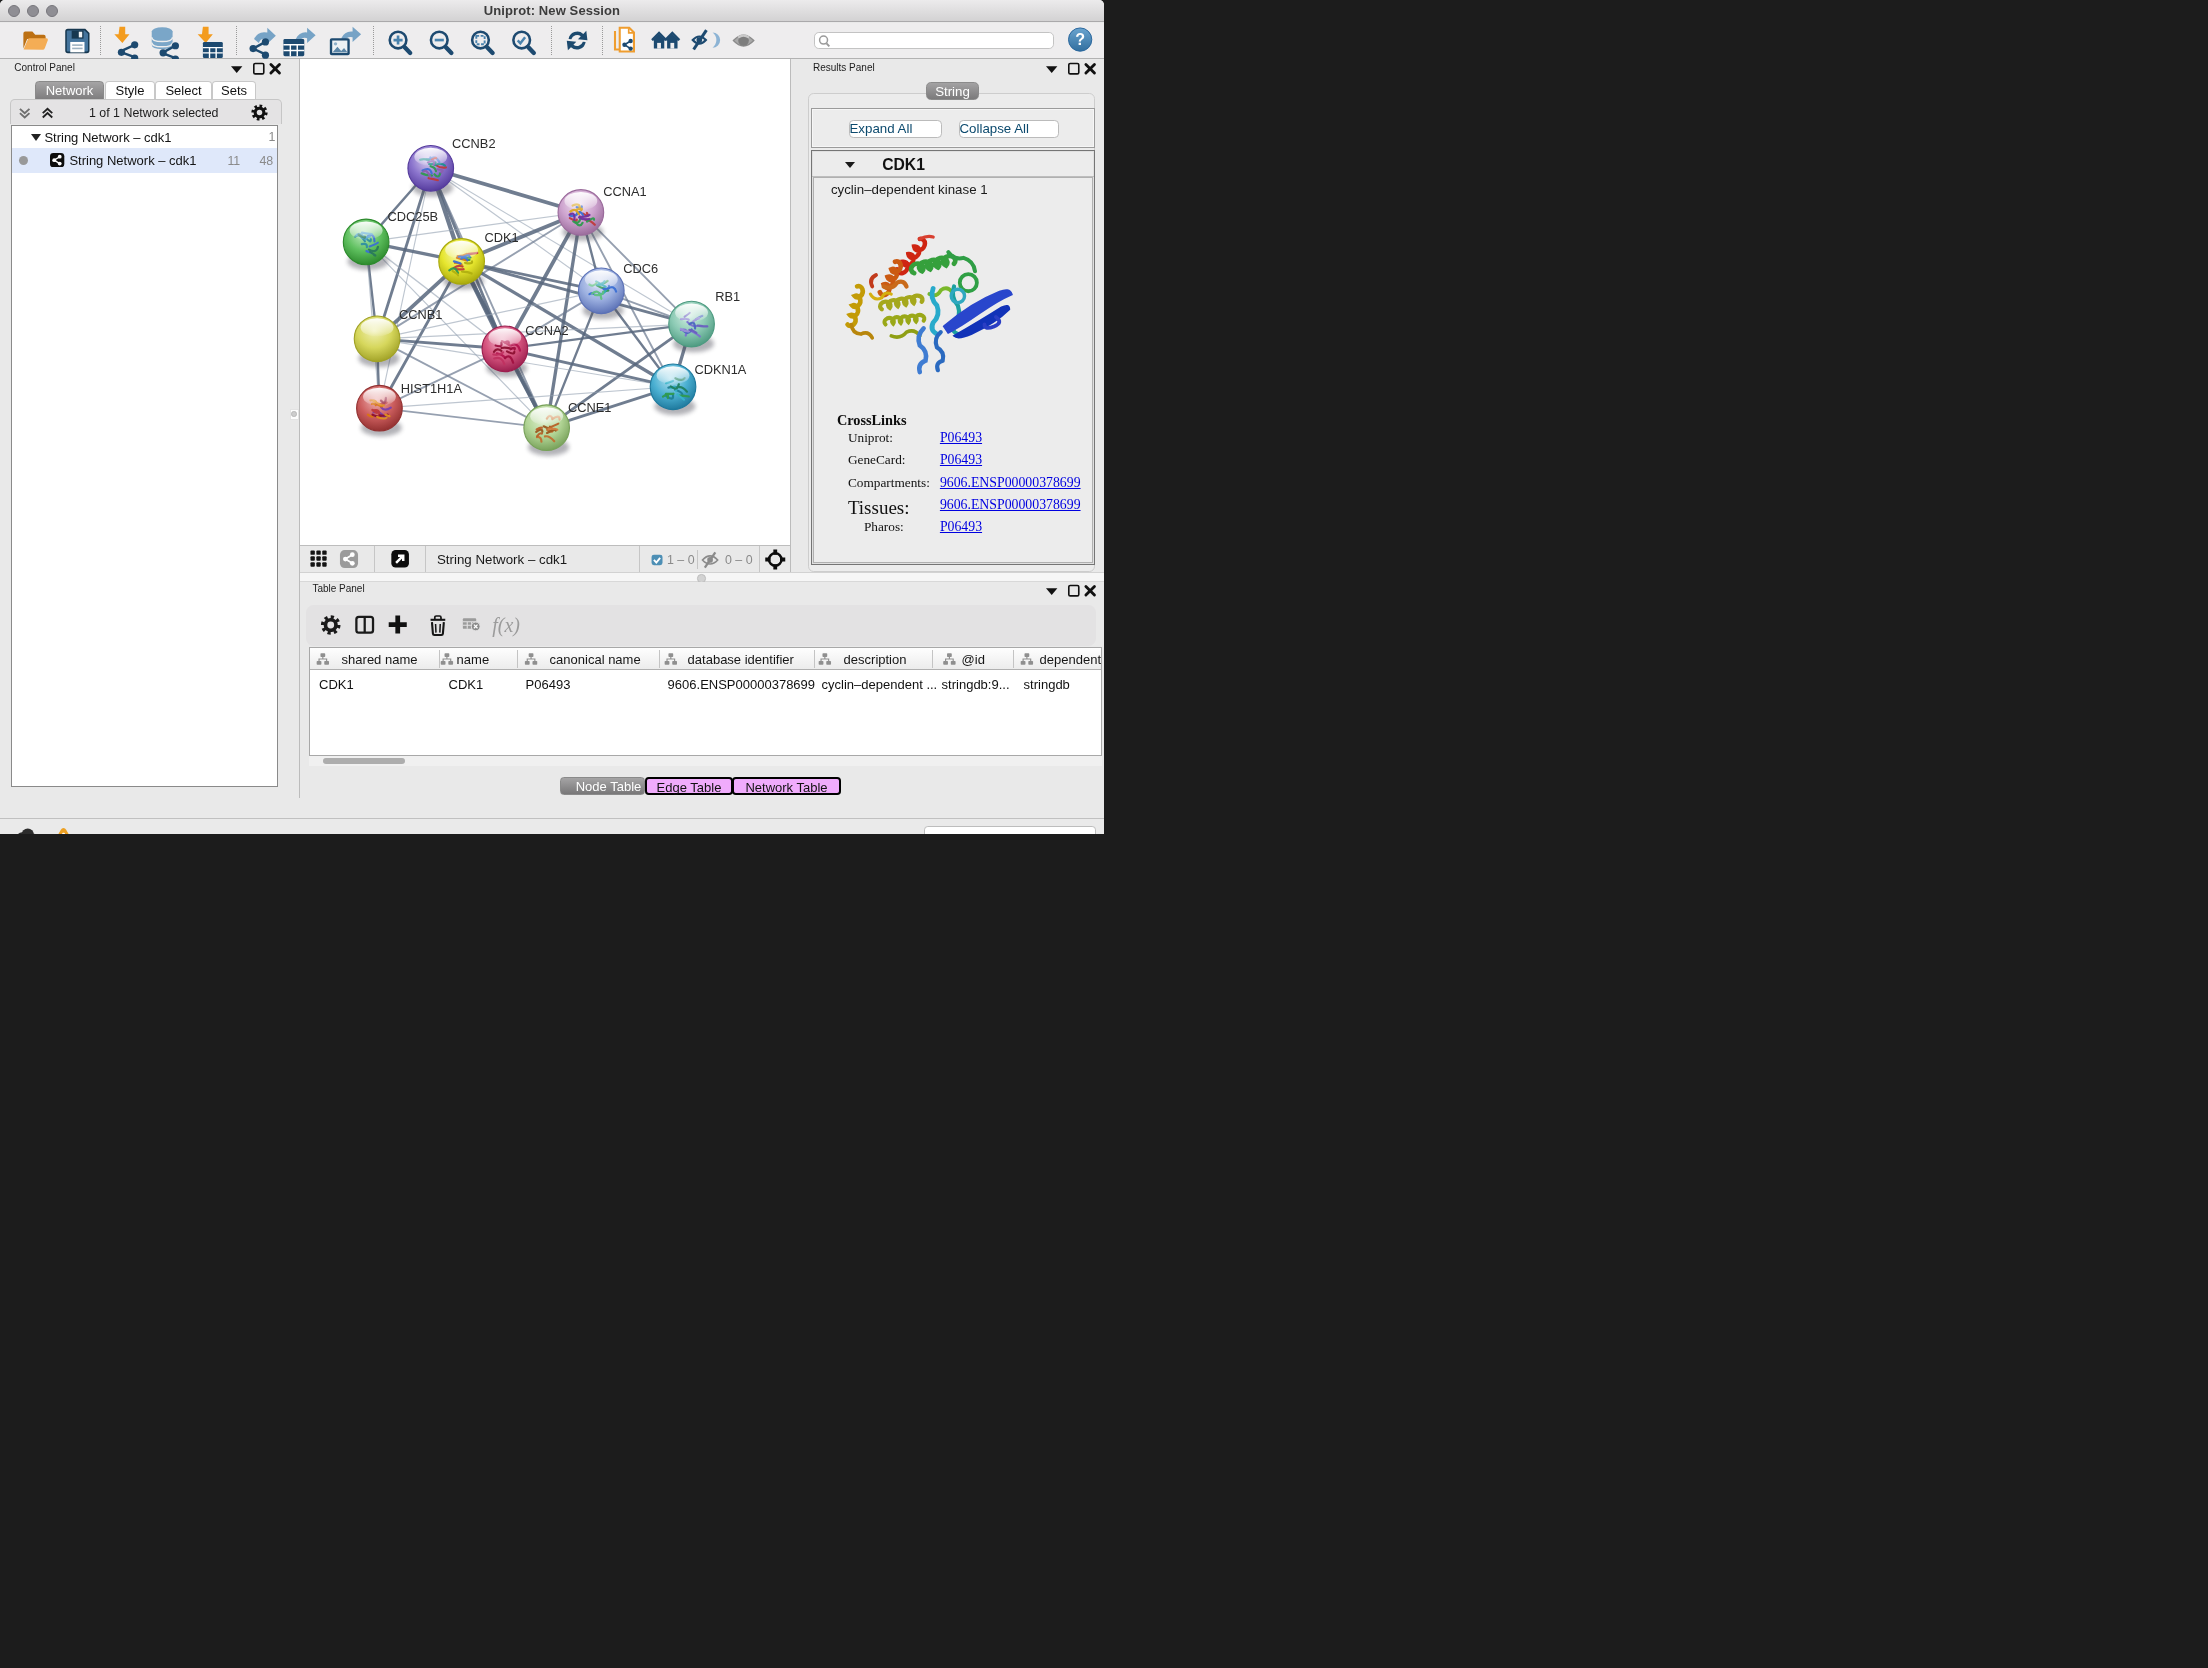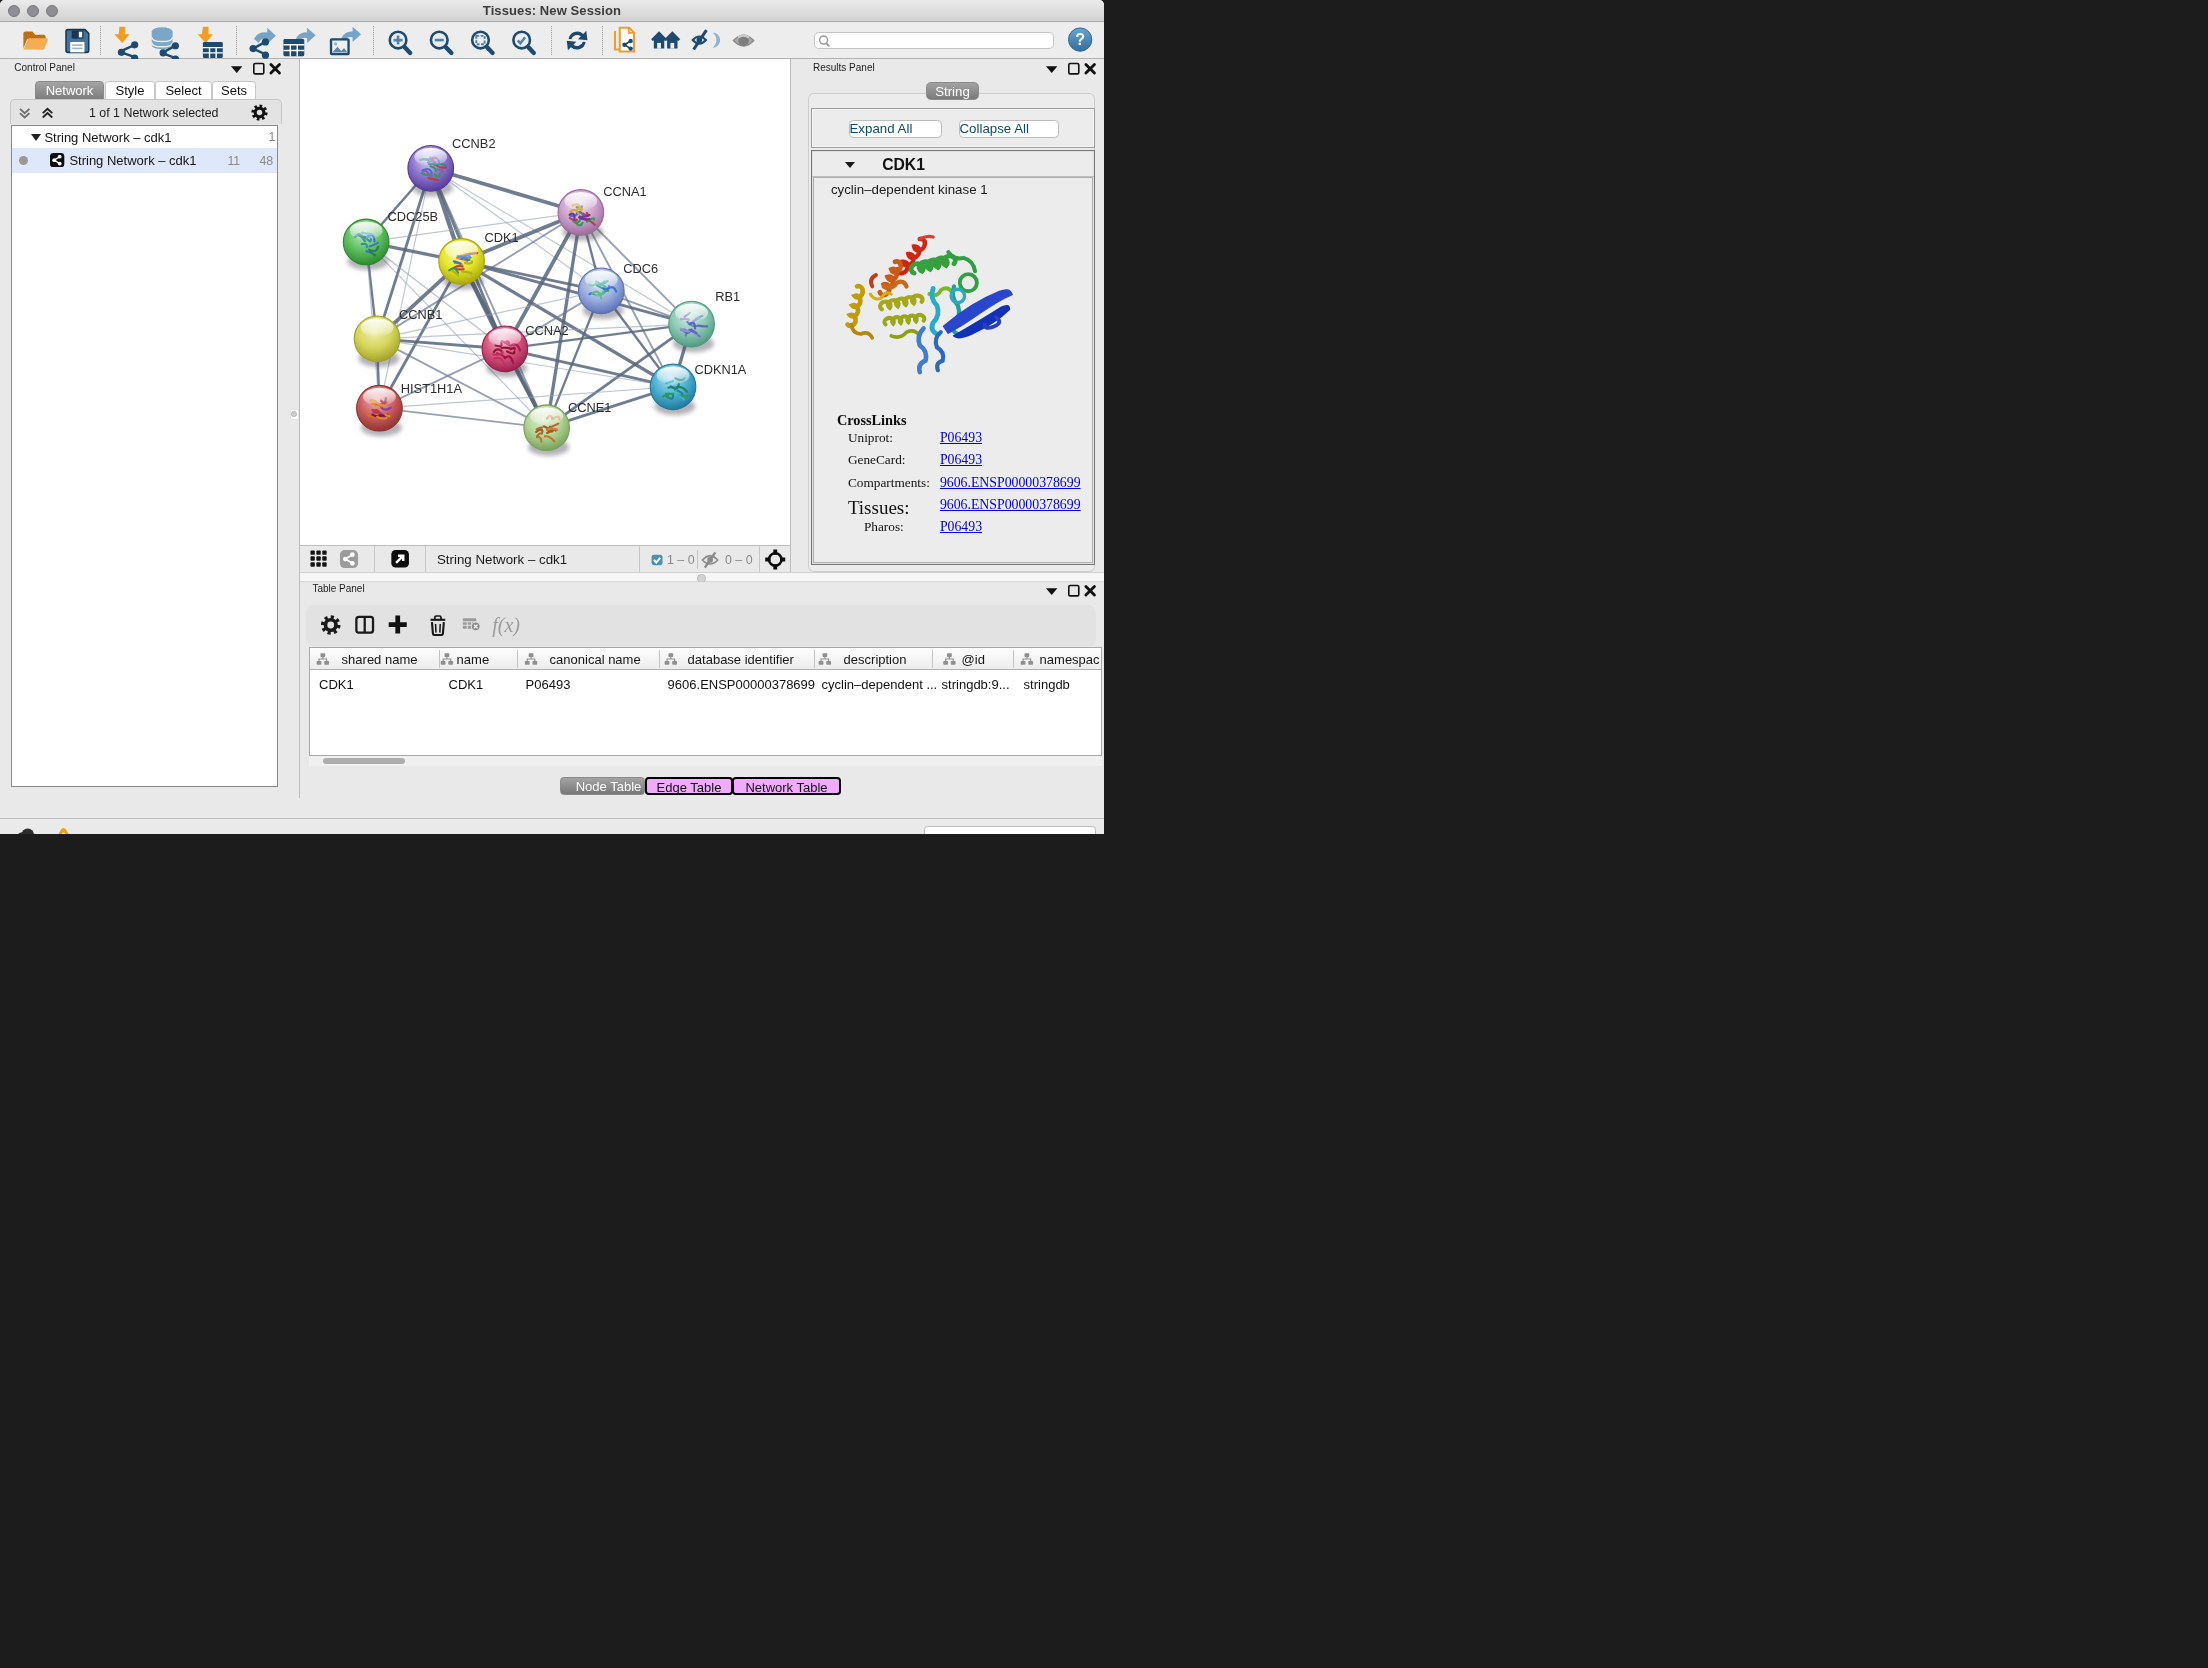--- a/index.html
+++ b/index.html
@@ -57,21 +57,21 @@
 #membtn{left:924px;top:7.1px;width:172px;height:25px;background:#fff;border:1px solid #bdbdbd;border-radius:3.8px;}
 </style>
 </head>
 <body>
 <div id="win">
 
   <div id="titlebar" class="abs">
     <div class="tl abs" style="left:8.3px;"></div>
     <div class="tl abs" style="left:27px;"></div>
     <div class="tl abs" style="left:46px;"></div>
-    <div id="title" class="abs">Tissues: New Session</div>
+    <div id="title" class="abs">Uniprot: New Session</div>
   </div>
 
   <div id="toolbar" class="abs">
     <svg class="abs" style="left:0;top:0;" width="1104" height="36" viewBox="0 0 1161 38">
       <defs>
         <linearGradient id="helpg" x1="0" y1="0" x2="0" y2="1">
           <stop offset="0" stop-color="#6aa4cf"></stop>
             <stop offset="1" stop-color="#326f9f"></stop>
         </linearGradient>
       </defs>
@@ -783,21 +783,21 @@
         <div class="hsep abs" style="left:349px;"></div>
         <div class="hsep abs" style="left:504px;"></div>
         <div class="hsep abs" style="left:622px;"></div>
         <div class="hsep abs" style="left:703px;"></div>
         <div class="hcell abs" style="left:32px;">shared name</div>
         <div class="hcell abs" style="left:147px;">name</div>
         <div class="hcell abs" style="left:240px;">canonical name</div>
         <div class="hcell abs" style="left:378px;">database identifier</div>
         <div class="hcell abs" style="left:534px;">description</div>
         <div class="hcell abs" style="left:652px;">@id</div>
-        <div class="hcell abs" style="left:730px;">namespac</div>
+        <div class="hcell abs" style="left:730px;">dependent</div>
         <svg class="abs" style="left:0;top:0;" width="792" height="22" viewBox="0 0 833 23">
 <g transform="translate(7,5.5)" fill="#8f8f8f">
               <rect x="4" y="0" width="5" height="4" rx="0.8"></rect>
               <rect x="0" y="8" width="5" height="4" rx="0.8"></rect>
               <rect x="8" y="8" width="5" height="4" rx="0.8"></rect>
               <path d="M6.5,4 v2 M2.5,8 V6 h8 v2" stroke="#8f8f8f" stroke-width="1.2" fill="none"></path>
             </g>
 <g transform="translate(137.5,5.5)" fill="#8f8f8f">
               <rect x="4" y="0" width="5" height="4" rx="0.8"></rect>
               <rect x="0" y="8" width="5" height="4" rx="0.8"></rect>

